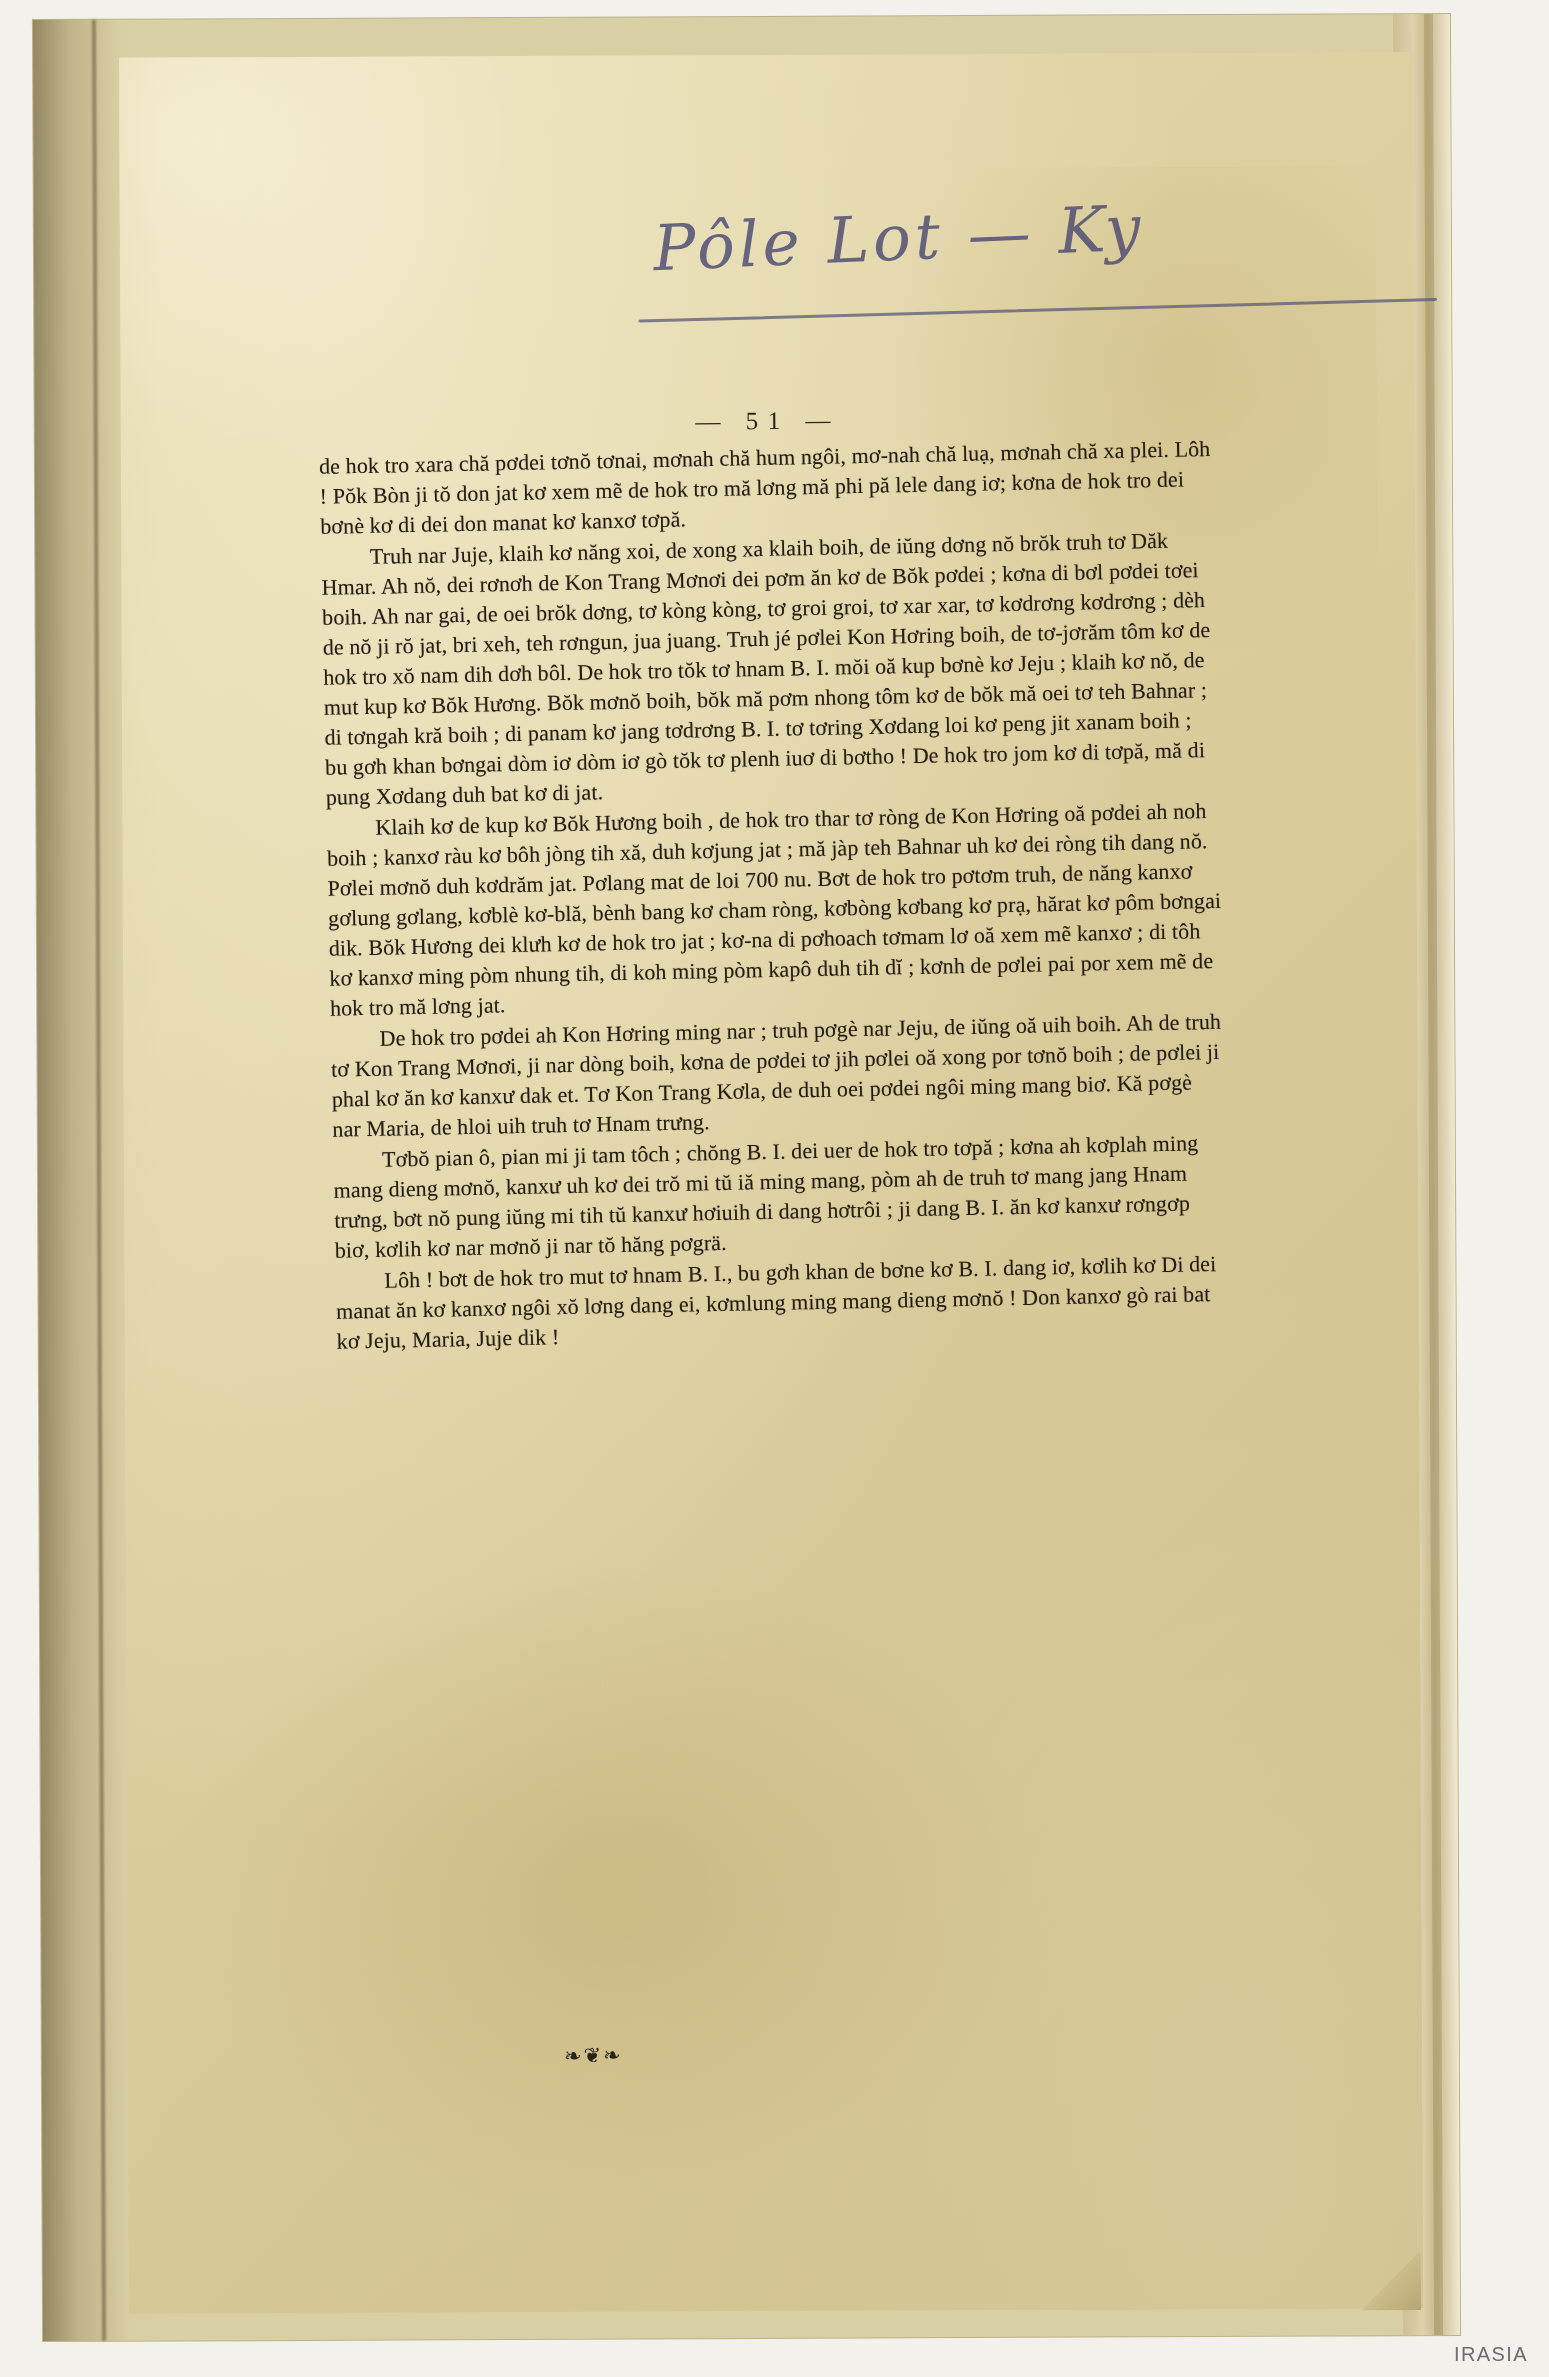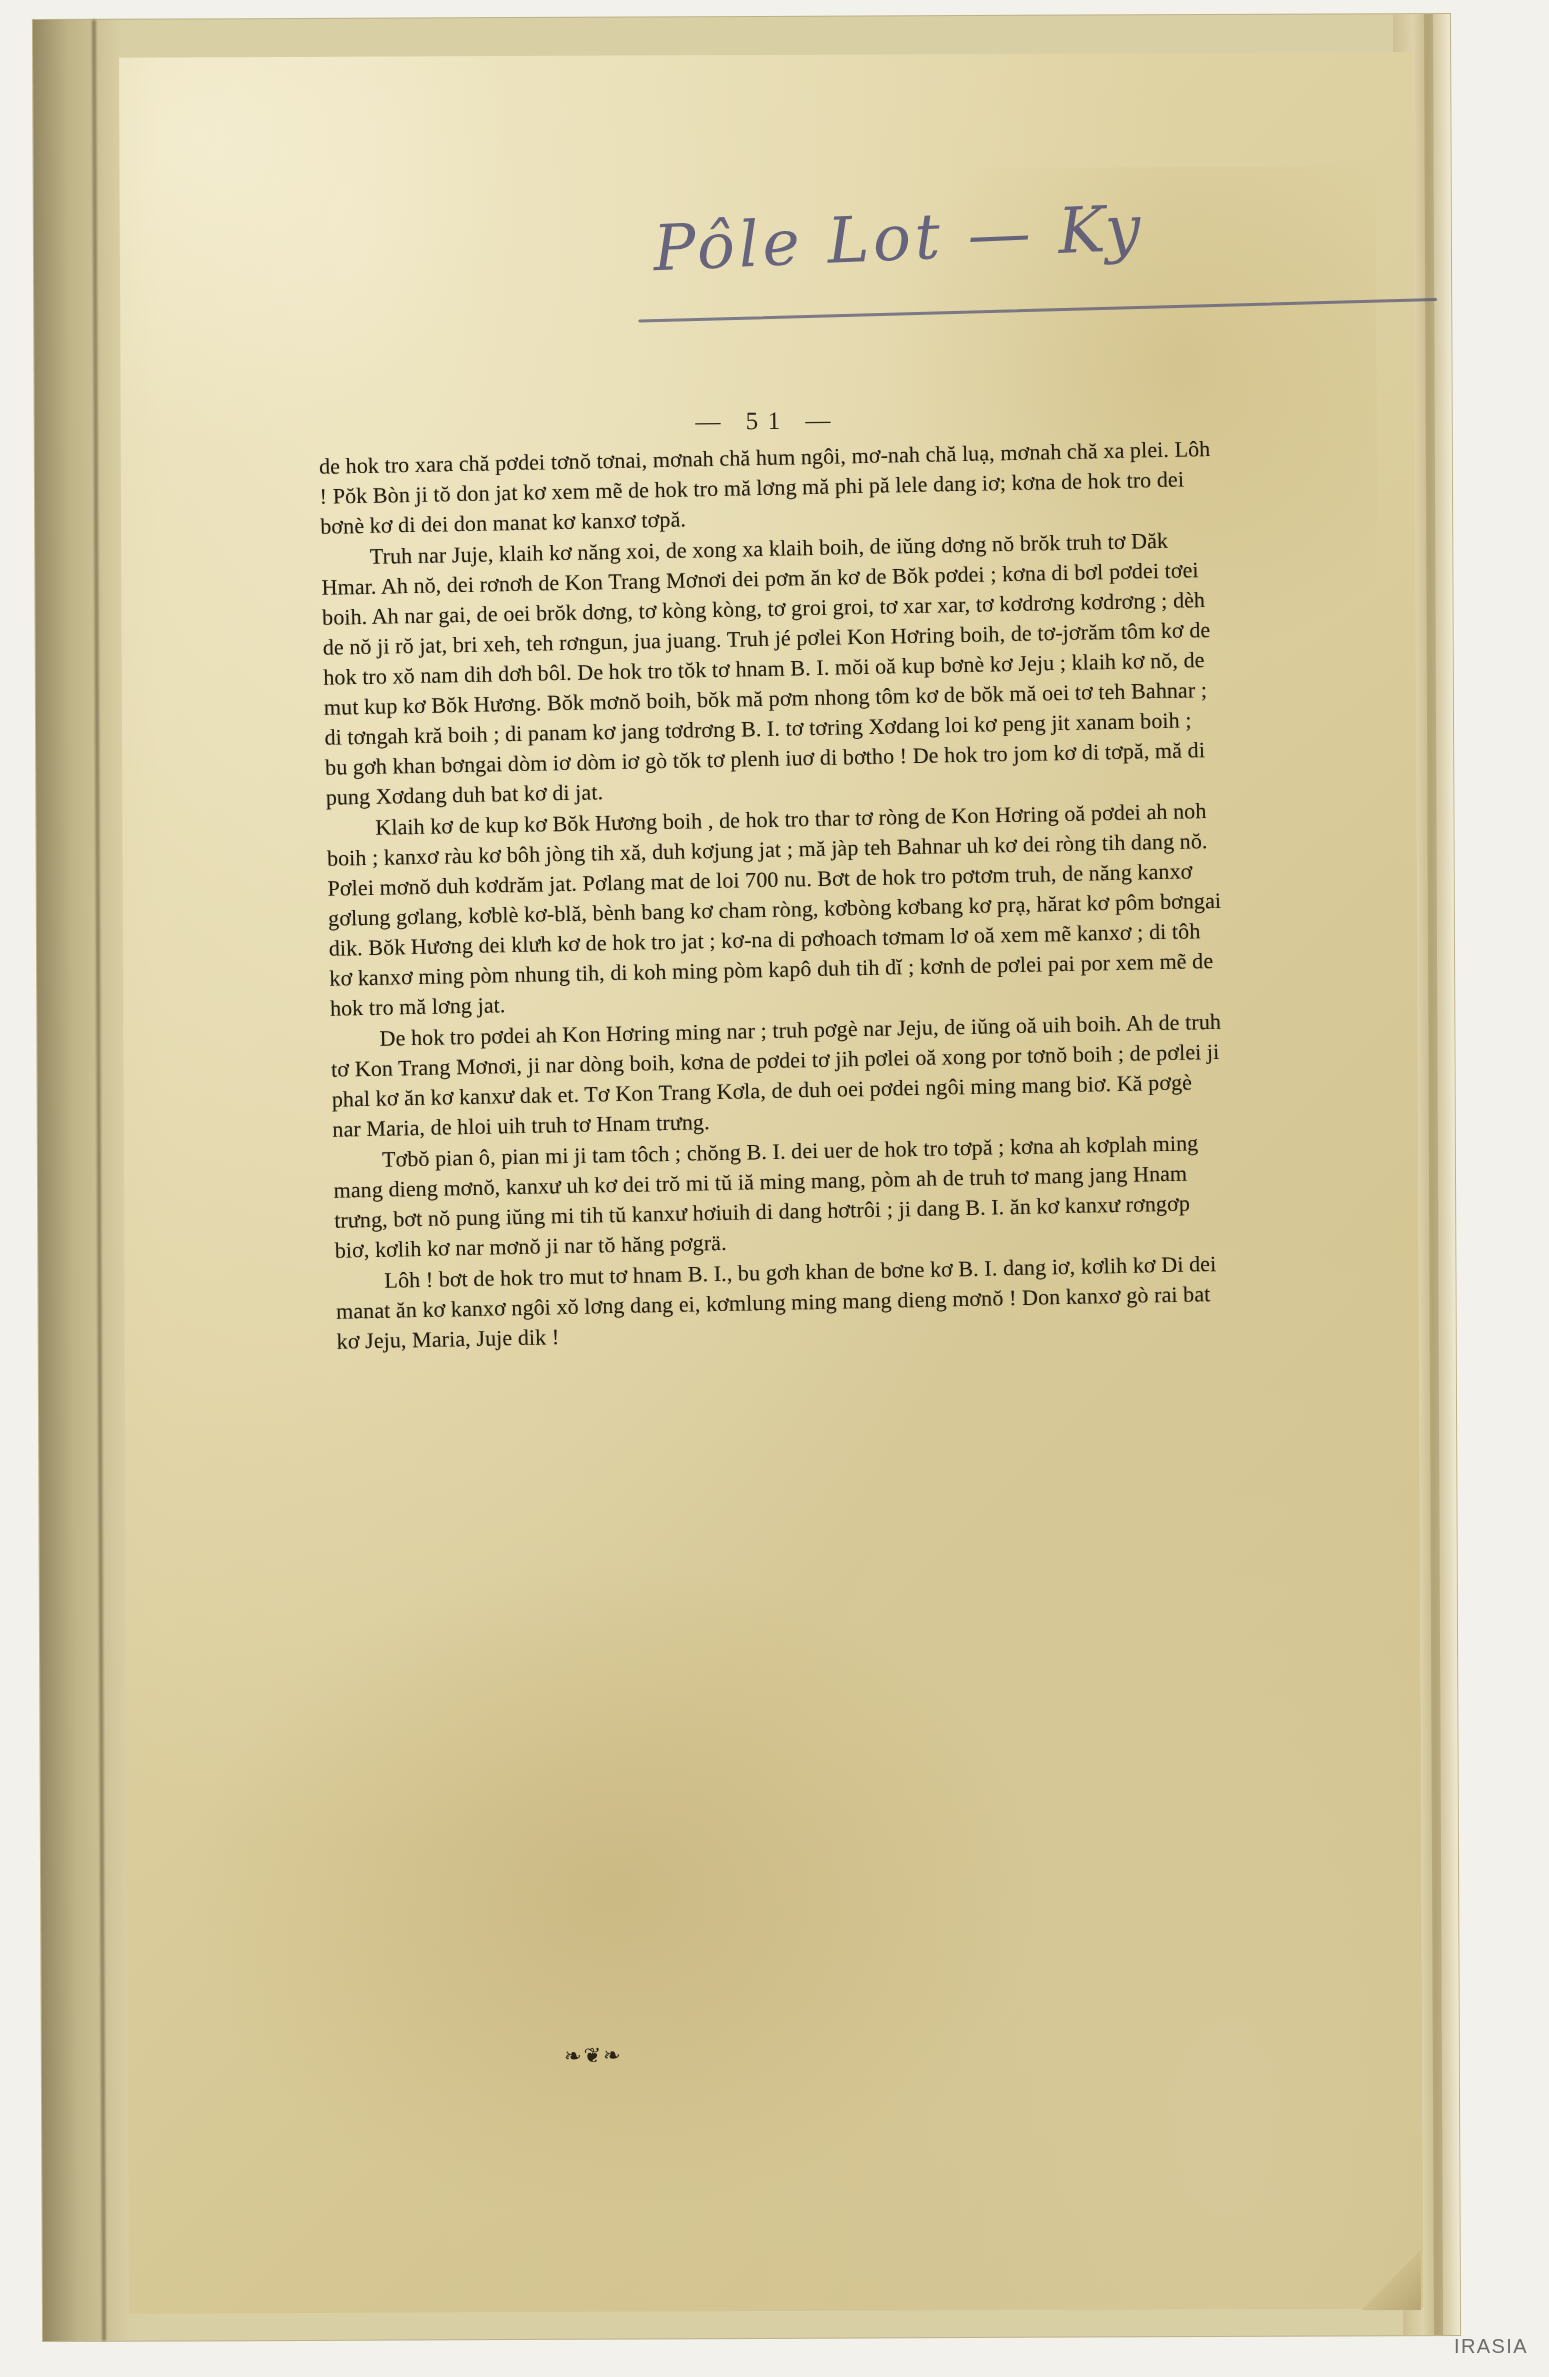--- a/index.html
+++ b/index.html
@@ -171,21 +171,21 @@
     color: #2b2316;
     font-size: 21px;
     letter-spacing: 1.9px;
     transform: rotate(-0.9deg);
   }
 
   
   .watermark {
     position: absolute;
     right: 21px;
-    bottom: 20px;
+    bottom: 12px;
     font-family: "Liberation Sans", sans-serif;
     font-size: 20px;
     letter-spacing: 1.4px;
     color: #6d6d6d;
   }
 </style>
 </head>
 <body>
 
 <div class="scan">

